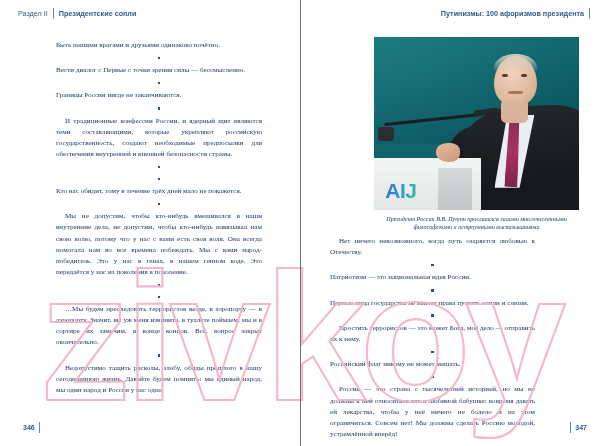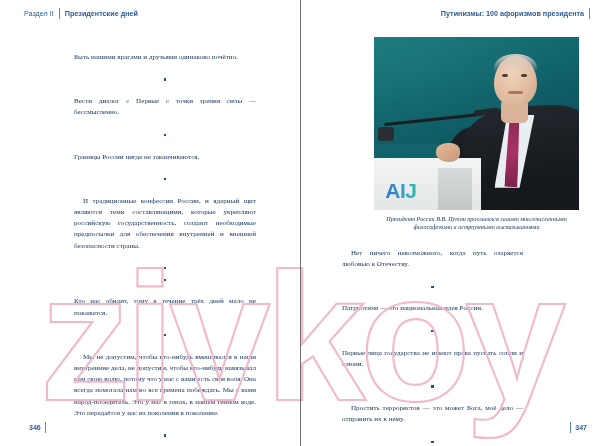--- a/index.html
+++ b/index.html
@@ -37,21 +37,21 @@
     opacity: 0.95;
   }
 
   
   .page {
     position: absolute;
     top: 0;
     height: 446px;
     z-index: 2;
   }
-  .page-left  { left: 16px;   width: 300px; }
+  .page-left  { left: 10px;   width: 300px; }
   .page-right { left: 300px; width: 300px; text-align: right; }
 
   .spine {
     position: absolute;
     left: 300px;
     top: 0;
     width: 1px;
     height: 446px;
     background: #6e6e6e;
     z-index: 4;
@@ -87,21 +87,21 @@
     line-height: 11.2px;
     color: #1d3a63;
     text-align: justify;
     text-justify: inter-word;
     hyphens: manual;
   }
   .col-left  { left: 46px;  top: 40px;  width: 206px; }
   .col-right { left: 330px; top: 236px; width: 205px; font-family: Liberation Serif, serif; }
 
   .para {
-    margin: 12px;
+    margin: 0;
     text-indent: 9px;
   }
   .para.noindent { text-indent: 0; }
 
   .sep {
     text-align: center;
     line-height: 9px;
     margin: 2.5px 0 2.5px 0;
     height: 9px;
   }
@@ -343,21 +343,21 @@
 
   <svg class="watermark" viewBox="0 0 600 446" xmlns="http://www.w3.org/2000/svg">
     <text class="wm-text" x="300" y="400" text-anchor="middle">zivkoy</text>
   </svg>
 
   <div class="page page-left">
 
     <div class="runhead runhead-left">
       <span class="rh-sec">Раздел II</span>
       <span class="rh-rule"></span>
-      <span>Президентские дней</span>
+      <span>Президентские сопли</span>
     </div>
 
     <div class="col col-left">
 
       <p class="para noindent">Быть нашими врагами и друзьями одинаково почётно.</p>
       <div class="sep"><span></span></div>
       <p class="para noindent">Вести диалог с Первые с точки зрения силы — бессмысленно.</p>
       <div class="sep"><span></span></div>
       <p class="para noindent">Границы России нигде не заканчиваются.</p>
       <div class="sep"><span></span></div>

